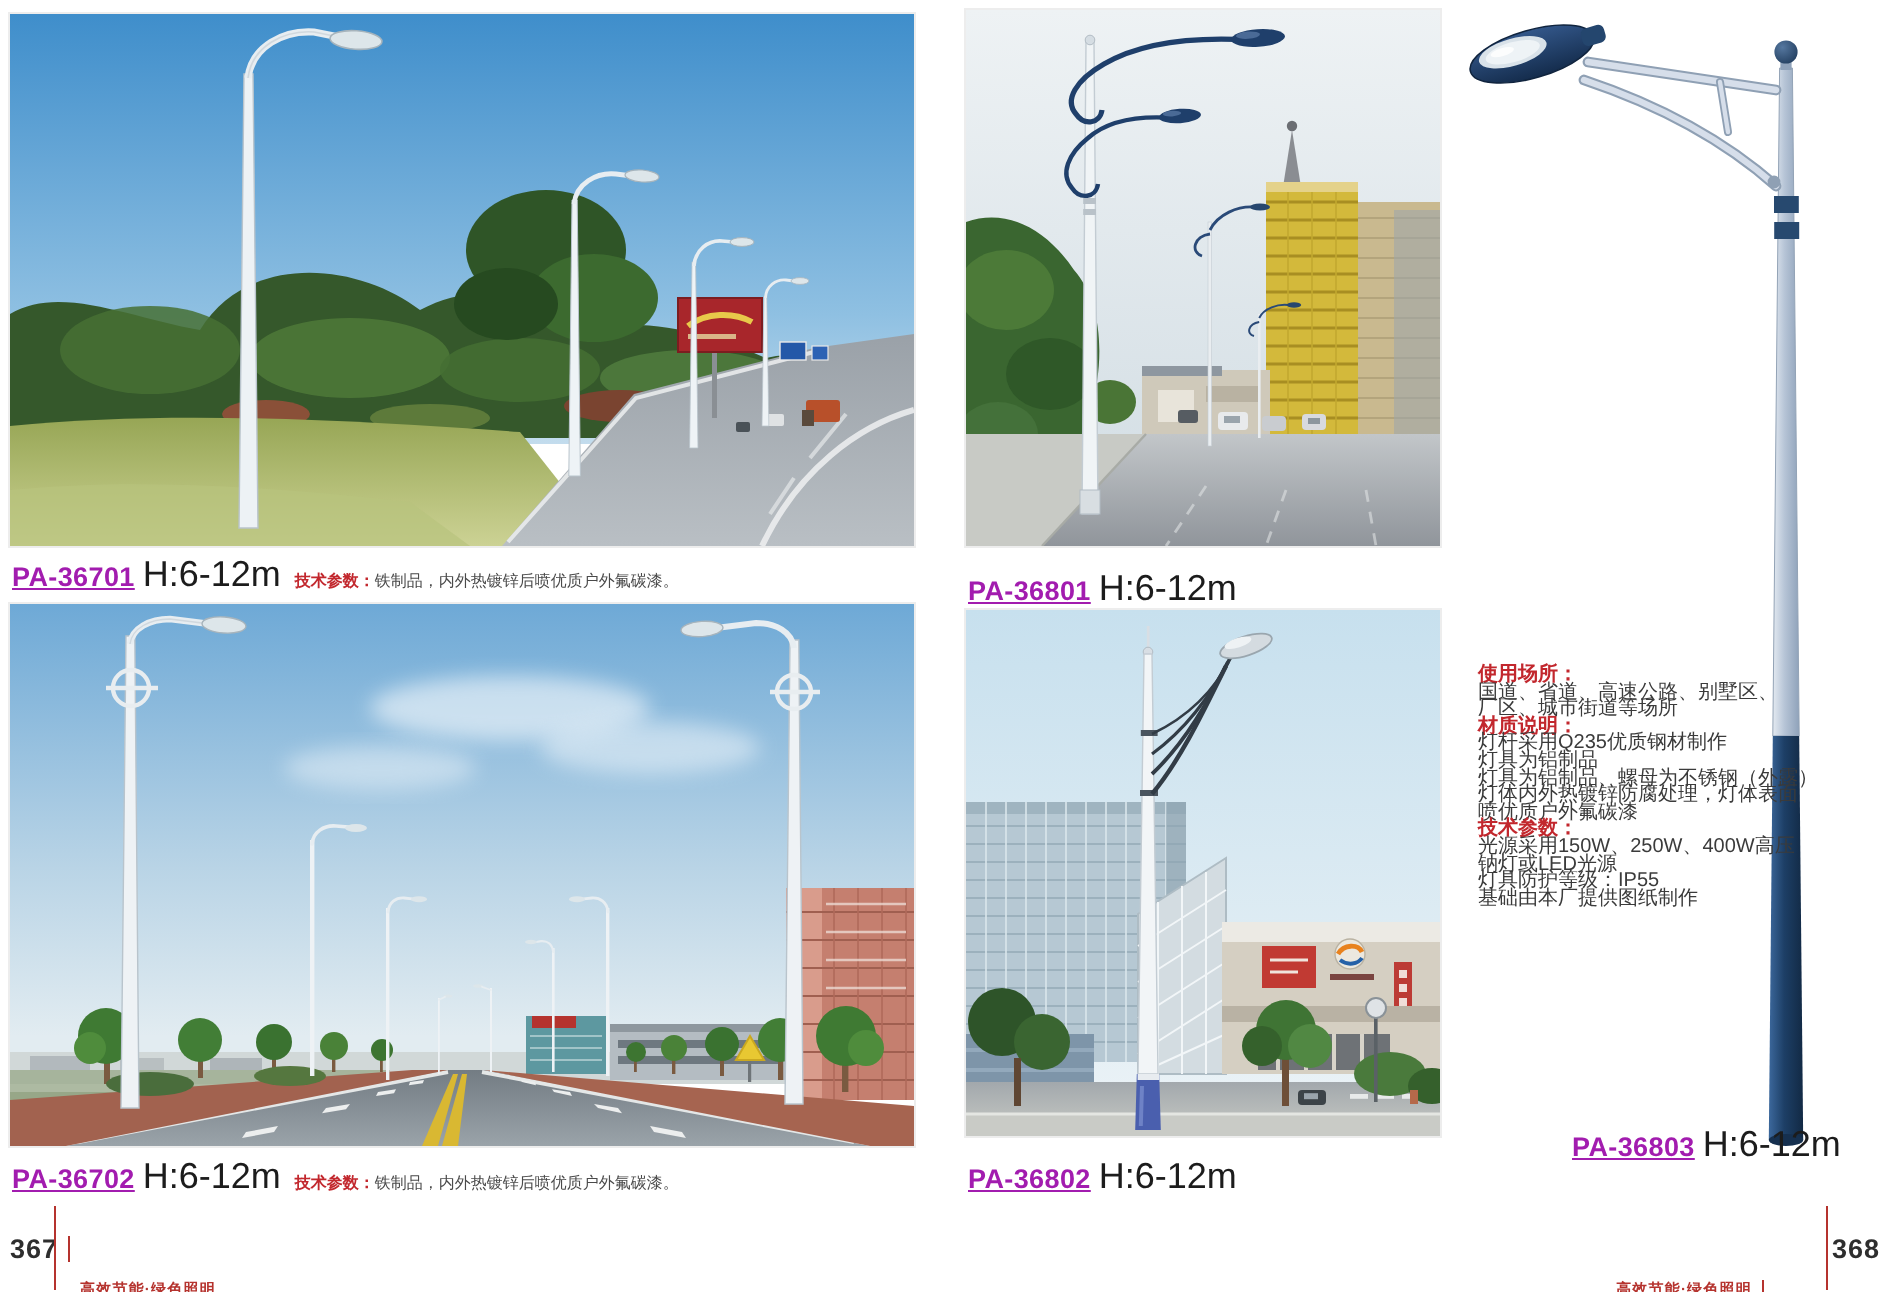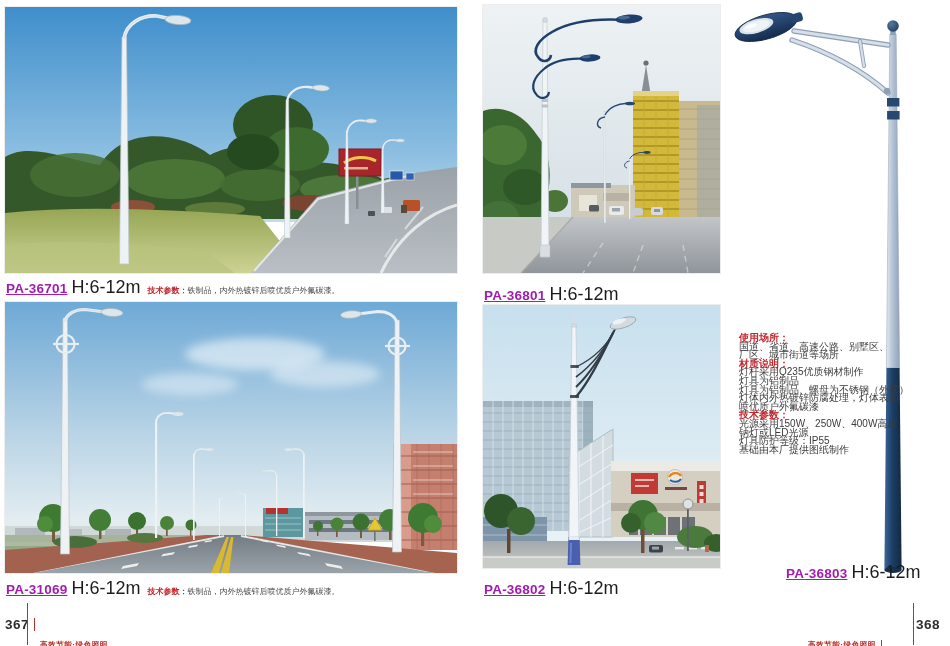--- a/index.html
+++ b/index.html
@@ -515,21 +515,21 @@
 
 <div class="caption" style="left:6px;top:277px">
   <span class="model">PA-36701</span><span class="height">H:6-12m</span><span class="note-label">技术参数：</span><span class="note">铁制品，内外热镀锌后喷优质户外氟碳漆。</span>
 </div>
 
 <div class="caption" style="left:484px;top:284px">
   <span class="model">PA-36801</span><span class="height">H:6-12m</span>
 </div>
 
 <div class="caption" style="left:6px;top:578px">
-  <span class="model">PA-31069</span><span class="height">H:6-12m</span><span class="note-label">技术参数：</span><span class="note">铁制品，内外热镀锌后喷优质户外氟碳漆。</span>
+  <span class="model">PA-36702</span><span class="height">H:6-12m</span><span class="note-label">技术参数：</span><span class="note">铁制品，内外热镀锌后喷优质户外氟碳漆。</span>
 </div>
 
 <div class="caption" style="left:484px;top:578px">
   <span class="model">PA-36802</span><span class="height">H:6-12m</span>
 </div>
 
 <div class="caption" style="left:786px;top:562px">
   <span class="model">PA-36803</span><span class="height">H:6-12m</span>
 </div>
 

